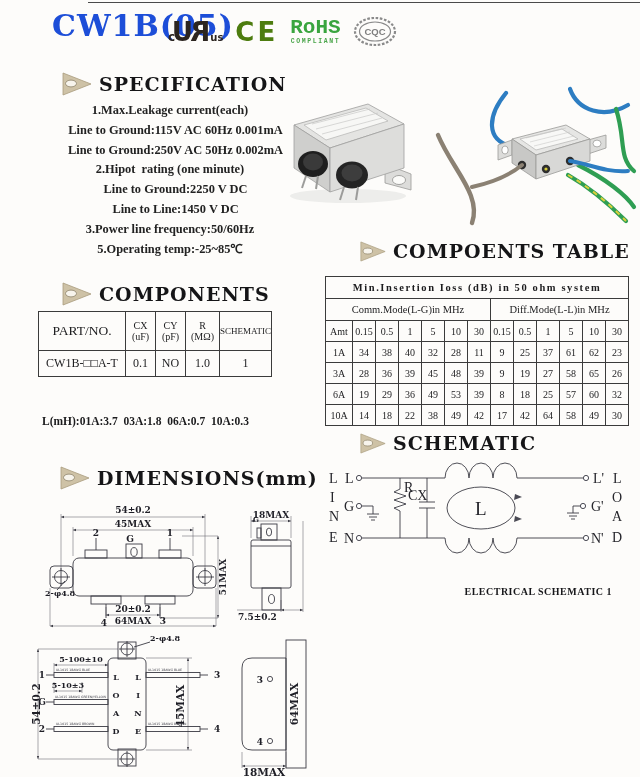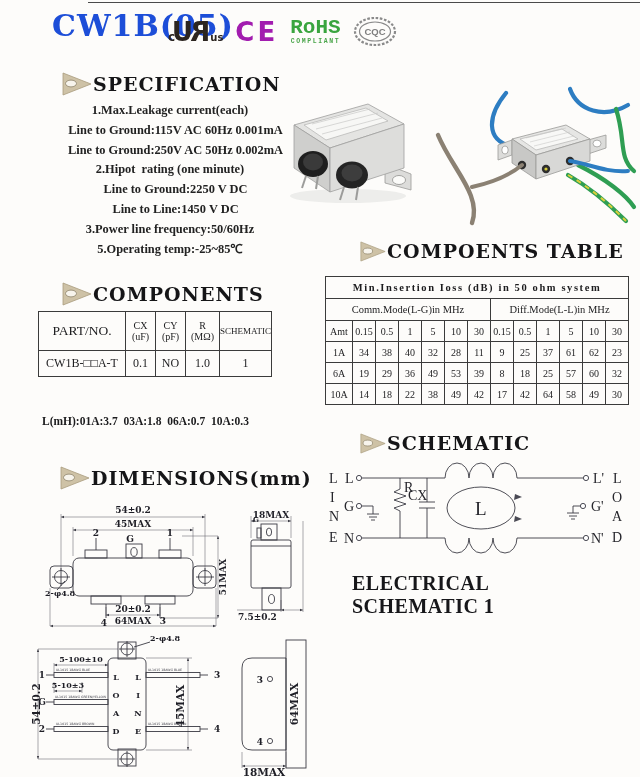--- a/index.html
+++ b/index.html
@@ -8,27 +8,27 @@
   .topline{position:absolute;top:2px;left:88px;right:0;height:1px;background:#4a4a4a;}
 
   
   .brand{position:absolute;left:52px;top:8px;font-family:"DejaVu Serif",serif;
          font-size:30px;font-weight:bold;letter-spacing:1px;color:#1d4ed8;}
   .logos{position:absolute;left:168px;top:16px;display:flex;align-items:center;gap:12px;}
   .ul{display:flex;align-items:center;color:#2c2520;font-family:"DejaVu Sans",sans-serif;}
   .ul .c{font-size:12px;font-weight:bold;margin-top:10px;}
   .ul .mark{display:inline-block;transform:scaleX(-1);font-size:26px;font-weight:bold;letter-spacing:-3px;}
   .ul .us{font-size:10px;font-weight:bold;margin-top:12px;}
-  .ce{font-family:"DejaVu Sans",sans-serif;font-size:26px;font-weight:bold;color:#a21caf;letter-spacing:3px;}
+  .ce{font-family:"DejaVu Sans",sans-serif;font-size:26px;font-weight:bold;color:#4d7c0f;letter-spacing:3px;}
   .rohs{text-align:center;font-family:Liberation Mono, monospace;line-height:1;}
   .rohs .main{font-size:21px;font-weight:bold;color:#3aa53f;}
   .rohs .sub{font-size:6.5px;font-weight:bold;letter-spacing:1.6px;color:#4aa54a;margin-top:1px;}
 
   
-  .sec{position:absolute;display:flex;align-items:center;gap:1px;padding-left:32px;}
+  .sec{position:absolute;display:flex;align-items:center;gap:7px;padding-left:32px;}
   .sec .t{font-family:"DejaVu Serif",serif;font-size:19px;font-weight:bold;letter-spacing:1px;color:#151517;}
 
   
   .spec{position:absolute;left:25px;top:101px;width:290px;font-size:12.4px;font-weight:bold;color:#222;}
   .spec div{line-height:19.8px;white-space:pre;text-align:center;}
   .spec .ind{padding-left:11px;}
 
   
   table{border-collapse:collapse;table-layout:fixed;}
   td,th{border:1px solid #3b3b3b;text-align:center;vertical-align:middle;padding:0;
@@ -38,22 +38,22 @@
   .ins-table .title{font-size:10.5px;font-weight:bold;letter-spacing:1.6px;height:21px;}
   .ins-table .grp{font-size:10.5px;height:21px;}
   .comp-table{position:absolute;left:38px;top:311px;width:233px;}
   .comp-table th{height:38px;}
   .comp-table td{height:25px;font-size:12px;}
   .comp-table .hmain{font-size:10px;line-height:11px;}
   .comp-table .hpart{font-size:13.5px;}
   .comp-table .hsch{font-size:9px;}
   .comp-notes{position:absolute;left:42px;top:379px;font-size:11.5px;font-weight:bold;line-height:17px;white-space:pre;}
 
-  .sch-caption{position:absolute;left:352px;top:572px;width:260px;text-align:left;
-               font-size:20px;font-weight:bold;letter-spacing:.5px;color:#17171a;}
+  .sch-caption{position:absolute;left:352px;top:586px;width:260px;text-align:right;
+               font-size:10px;font-weight:bold;letter-spacing:.5px;color:#17171a;}
 
   
   .dt{font:bold 9px "DejaVu Serif",serif;fill:#1e1e26;}
   .dt8{font:bold 8px "DejaVu Serif",serif;fill:#1e1e26;}
   .dt7{font:bold 7px "DejaVu Serif",serif;fill:#1e1e26;}
   .dt10{font:bold 10.5px "DejaVu Serif",serif;fill:#1e1e26;}
   .wlab{font:normal 3.2px "DejaVu Sans",sans-serif;fill:#3a3a44;}
   .stx-b{font:normal 14px "Liberation Serif",serif;fill:#26262c;}
   svg .ln{stroke:#3b3b44;stroke-width:.9;fill:none;}
   svg .thin{stroke:#55555e;stroke-width:.5;fill:none;}
@@ -205,20 +205,35 @@
           <td>28</td>
           <td>11</td>
           <td>9</td>
           <td>25</td>
           <td>37</td>
           <td>61</td>
           <td>62</td>
           <td>23</td>
     </tr>
     <tr>
+      <td>3A</td>
+          <td>28</td>
+          <td>36</td>
+          <td>39</td>
+          <td>45</td>
+          <td>48</td>
+          <td>39</td>
+          <td>9</td>
+          <td>19</td>
+          <td>27</td>
+          <td>58</td>
+          <td>65</td>
+          <td>26</td>
+    </tr>
+    <tr>
       <td>6A</td>
           <td>19</td>
           <td>29</td>
           <td>36</td>
           <td>49</td>
           <td>53</td>
           <td>39</td>
           <td>8</td>
           <td>18</td>
           <td>25</td>

